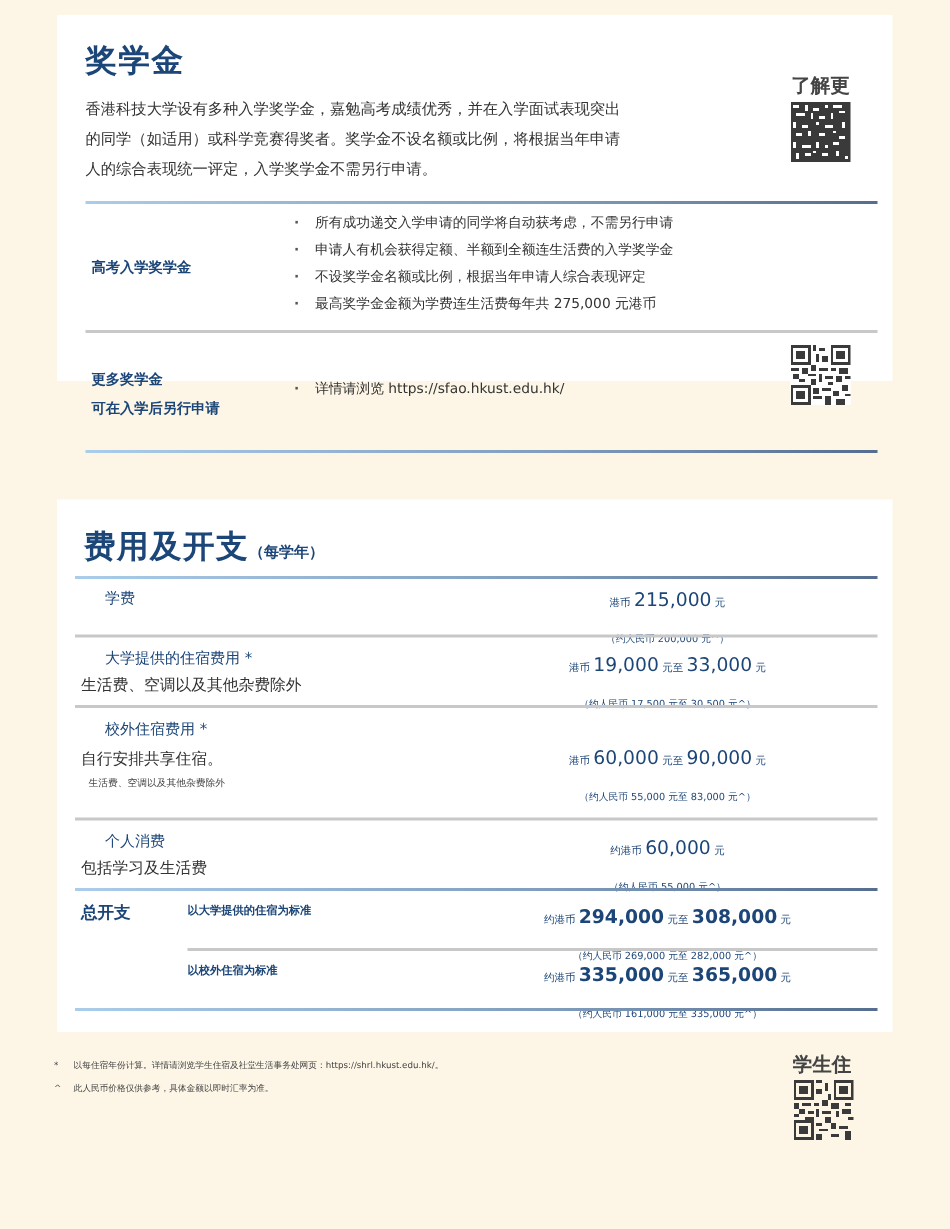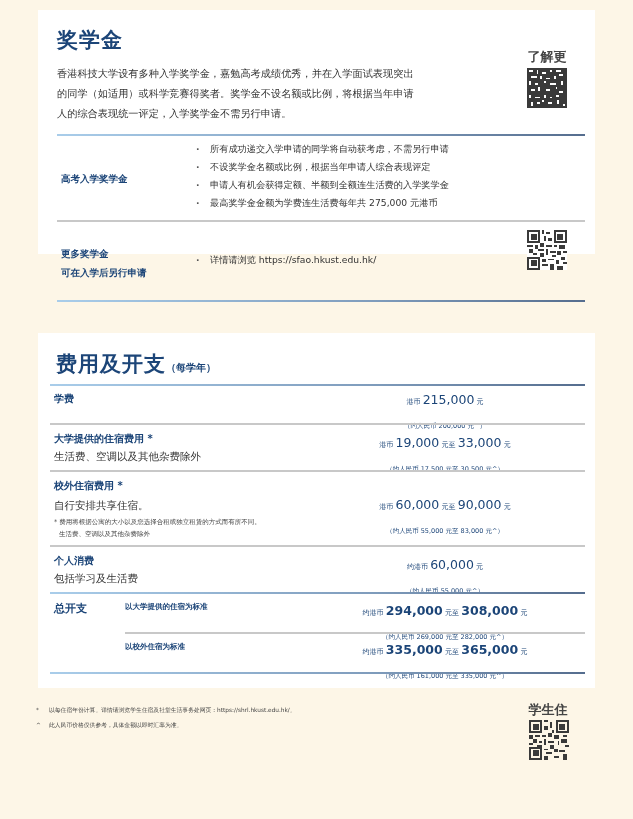--- a/index.html
+++ b/index.html
@@ -85,22 +85,23 @@
       content: "·";
       display: inline-block;
       width: 14px;
       font-weight: bold;
       color: #555;
     }
 
     .row-title {
       position: absolute;
       font-size: 10px;
-      font-weight: bold;
-      color: #1c4578;
+      font-weight: normal;
+      color: #1c4578;
+      margin-left: 16px;
     }
     .row-sub {
       position: absolute;
       font-size: 10.5px;
       color: #333;
     }
     .row-note {
       position: absolute;
       font-size: 6.5px;
       color: #444;
@@ -187,22 +188,22 @@
           <rect x="19" y="19" width="1" height="1"></rect>
       </g>
     </svg>
   </div>
 
   <div class="grad-line" style="left:19px; top:124px; width:528px;"></div>
 
   <div class="sch-label" style="left:23px; top:159px;">高考入学奖学金</div>
   <ul class="bullets" style="left:158px; top:130px;">
     <li>所有成功递交入学申请的同学将自动获考虑，不需另行申请</li>
+    <li>申请人有机会获得定额、半额到全额连生活费的入学奖学金</li>
     <li>不设奖学金名额或比例，根据当年申请人综合表现评定</li>
-    <li>申请人有机会获得定额、半额到全额连生活费的入学奖学金</li>
     <li>最高奖学金金额为学费连生活费每年共 275,000 元港币</li>
   </ul>
 
   <div class="grey-line" style="left:19px; top:210px; width:528px;"></div>
 
   <div class="sch-label" style="left:23px; top:234px;">
     <div>更多奖学金</div>
     <div>可在入学后另行申请</div>
   </div>
   <ul class="bullets" style="left:158px; top:241px;">
@@ -277,21 +278,20 @@
   <div class="row-sub" style="left:16px; top:117px;">生活费、空调以及其他杂费除外</div>
   <div class="amt" style="left:332px; top:102px; width:150px;">
     <div class="main"><span>港币</span> <b>19,000</b> <span>元至</span> <b>33,000</b> <span>元</span></div>
     <div class="rmb">（约人民币 17,500 元至 30,500 元^）</div>
   </div>
   <div class="grey-line" style="left:12px; top:137px; width:535px;"></div>
 
   <div class="row-title" style="left:16px; top:146px;">校外住宿费用 *</div>
   <div class="row-sub" style="left:16px; top:166px;">自行安排共享住宿。</div>
   <div class="row-note" style="left:16px; top:183px;">
-    <div>* 费用将根据公寓的大小以及您选择合租或独立租赁的方式而有所不同。</div>
     <div style="padding-left:5px;">生活费、空调以及其他杂费除外</div>
   </div>
   <div class="amt" style="left:332px; top:164px; width:150px;">
     <div class="main"><span>港币</span> <b>60,000</b> <span>元至</span> <b>90,000</b> <span>元</span></div>
     <div class="rmb">（约人民币 55,000 元至 83,000 元^）</div>
   </div>
   <div class="grey-line" style="left:12px; top:212px; width:535px;"></div>
 
   <div class="row-title" style="left:16px; top:221px;">个人消费</div>
   <div class="row-sub" style="left:16px; top:239px;">包括学习及生活费</div>

